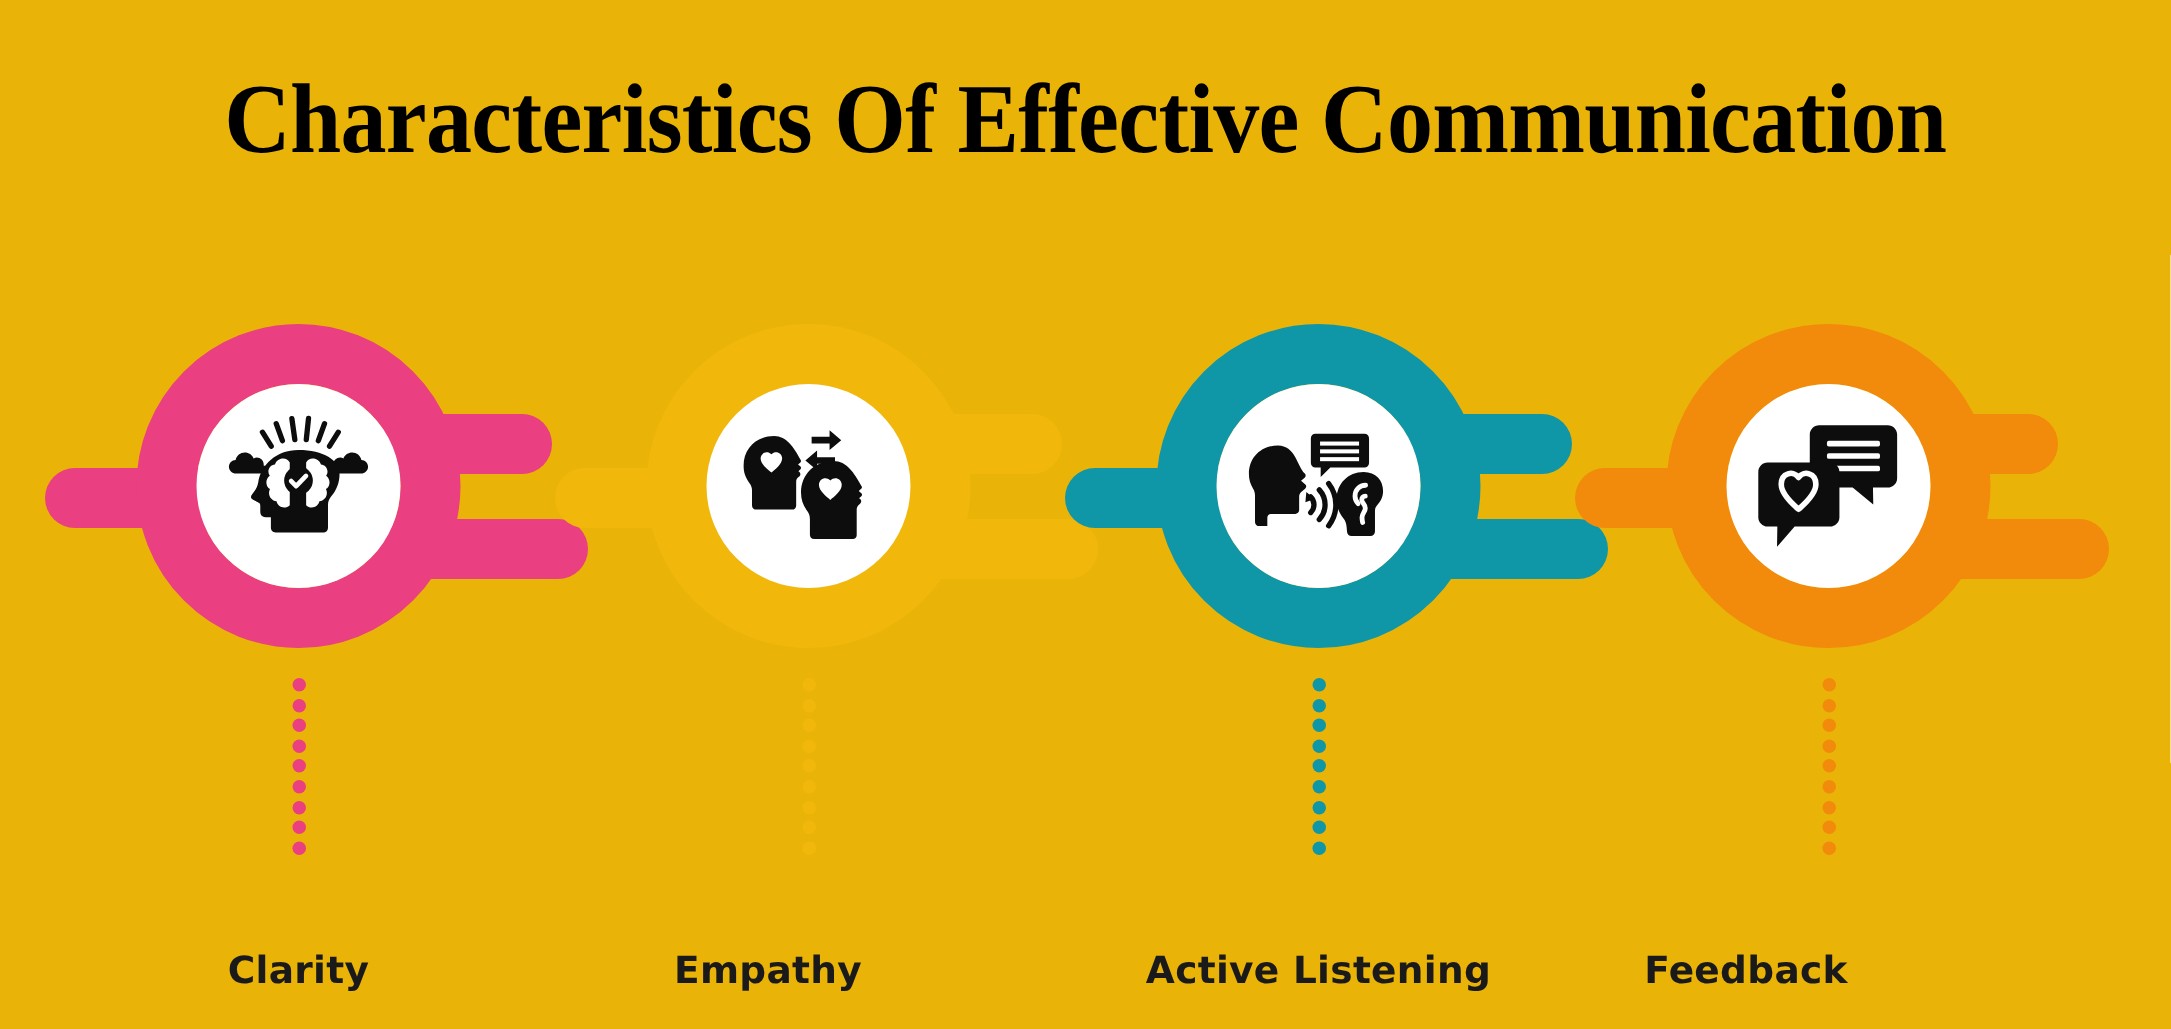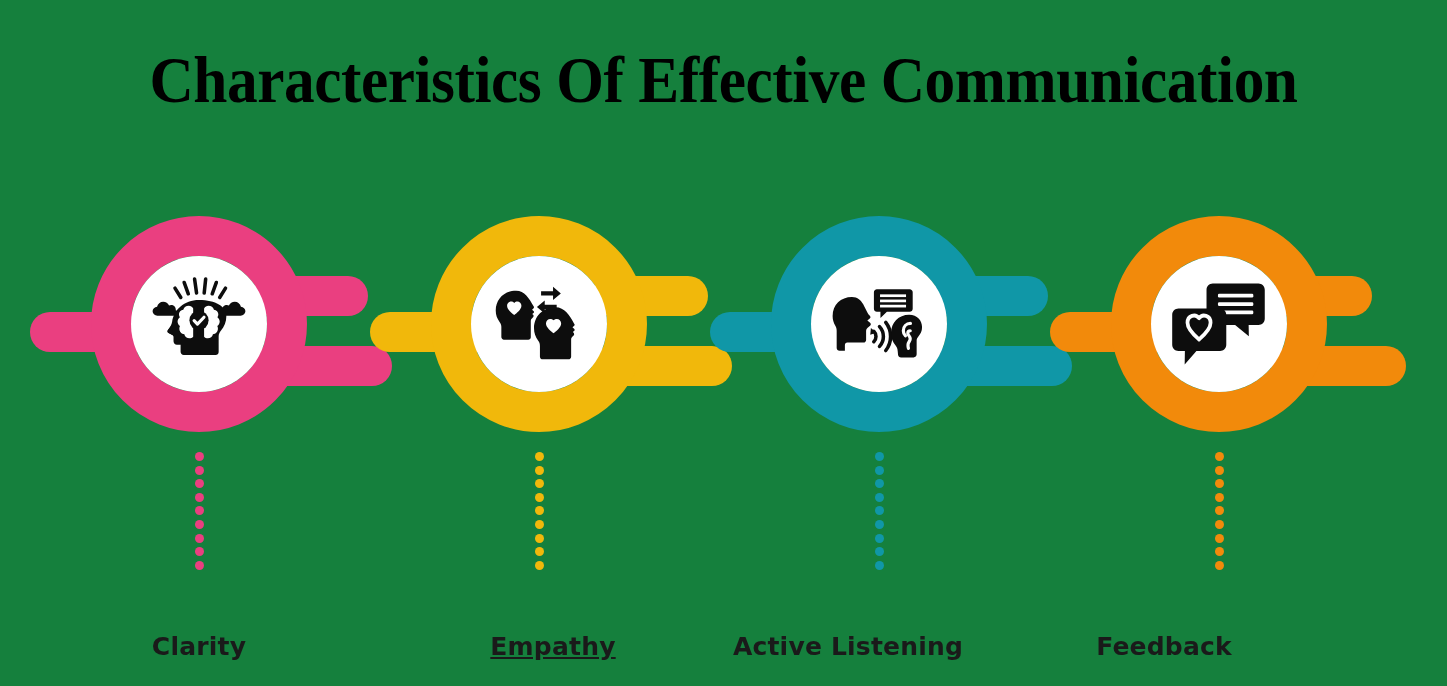--- a/index.html
+++ b/index.html
@@ -7,21 +7,21 @@
     padding: 0;
     background: #ffffff;
   }
   body {
     font-family: "Liberation Sans", sans-serif;
   }
   .infographic {
     position: relative;
     width: 1447px;
     height: 686px;
-    background: #15803d;
+    background: #eab308;
     overflow: hidden;
   }
 
   
   .title {
     position: absolute;
     top: 44px;
     left: 0;
     width: 1447px;
     text-align: center;
@@ -277,17 +277,17 @@
       <i style="background:#F28A0B"></i>
     <i style="background:#F28A0B"></i>
       <i style="background:#F28A0B"></i>
       <i style="background:#F28A0B"></i>
     <i style="background:#F28A0B"></i>
       <i style="background:#F28A0B"></i>
       <i style="background:#F28A0B"></i>
   </div>
 
   <div class="label" style="left:199px;">Clarity</div>
-  <div class="label" style="left:553px;text-decoration:underline;">Empathy</div>
-  <div class="label" style="left:848px;">Active Listening</div>
+  <div class="label" style="left:512px;">Empathy</div>
+  <div class="label" style="left:879px;">Active Listening</div>
   <div class="label" style="left:1164px;">Feedback</div>
 
 </div>
 
 </body></html>

